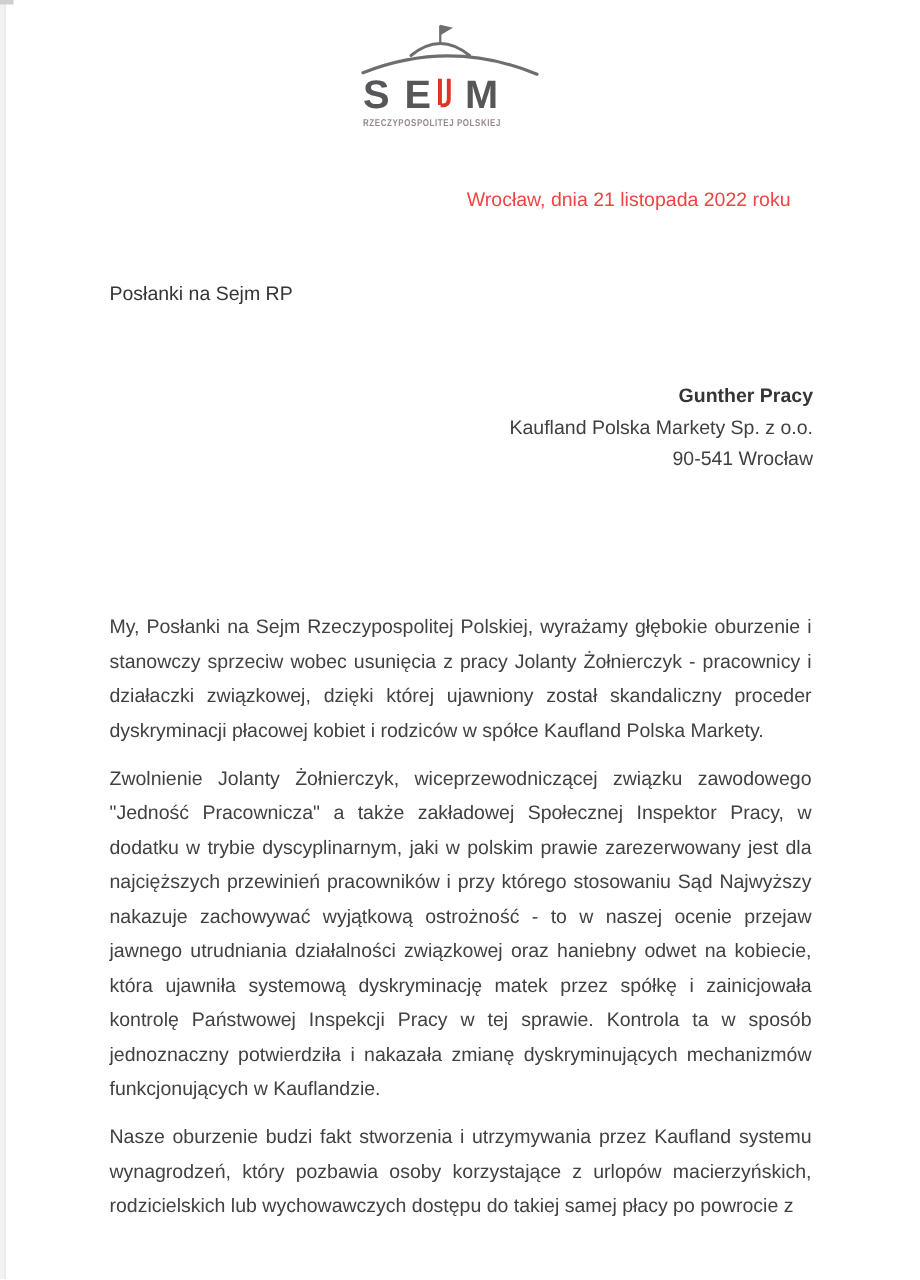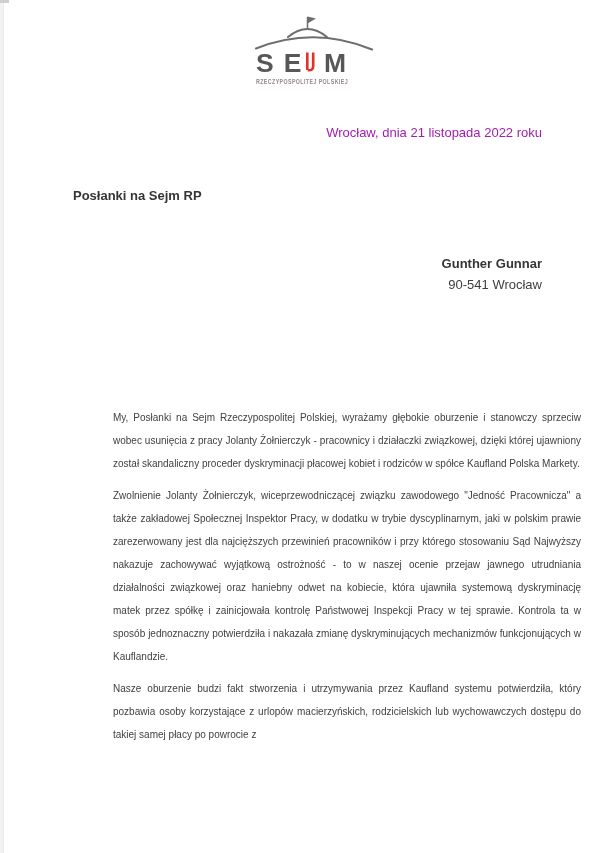--- a/index.html
+++ b/index.html
@@ -26,21 +26,21 @@
   .edge-notch {
     position: absolute;
     left: 0; top: 0;
     width: 9px; height: 3px;
     background: #cfcfcf;
   }
 
   
   .logo {
     position: absolute;
-    left: 250px;
+    left: 236px;
     top: 13px;
     width: 124px;
     height: 78px;
     text-align: center;
   }
   .logo svg { display: block; }
   .logo text {
     font-family: "Liberation Sans", sans-serif;
   }
   .wordmark {
@@ -53,58 +53,57 @@
     font-size: 6.6px;
     font-weight: bold;
     letter-spacing: 0.5px;
     fill: #97898b;
   }
 
   
   .dateline {
     position: absolute;
     top: 125px;
-    right: 71px;
+    right: 86px;
     font-size: 13px;
-    color: #a21caf;
+    color: #ef4444;
     white-space: nowrap;
   }
 
   .sender {
     position: absolute;
     top: 188px;
     left: 73px;
     font-size: 13px;
-    font-weight: bold;
+    font-weight: normal;
     color: #353535;
     white-space: nowrap;
   }
 
   .recipient {
     position: absolute;
     top: 254px;
     right: 71px;
     text-align: right;
     font-size: 13px;
     line-height: 20.8px;
     color: #3f3f3f;
   }
   .recipient .r-name { font-weight: bold; color: #353535; }
 
   .body-text {
     position: absolute;
     top: 406px;
     left: 73px;
     width: 468px;
-    font-size: 10px;
+    font-size: 13px;
     line-height: 23px;
     text-align: justify;
     color: #414141;
     hyphens: none;
-    margin-left: 40px;
   }
   .body-text p { margin: 0 0 9px 0; }
   .body-text p:last-child { margin-bottom: 0; }
 </style>
 </head>
 <body>
 
 <div class="page">
 
   <div class="edge-strip">
@@ -130,23 +129,24 @@
 
       <text class="logo-subtitle-text" x="6" y="71" textLength="92" lengthAdjust="spacingAndGlyphs">RZECZYPOSPOLITEJ POLSKIEJ</text>
     </svg>
   </div>
 
   <div class="dateline">Wrocław, dnia 21 listopada 2022 roku</div>
 
   <div class="sender">Posłanki na Sejm RP</div>
 
   <div class="recipient">
-    <div class="r-name">Gunther Gunnar</div>
+    <div class="r-name">Gunther Pracy</div>
+    <div>Kaufland Polska Markety Sp. z o.o.</div>
     <div>90-541 Wrocław</div>
   </div>
 
   <div class="body-text">
     <p>My, Posłanki na Sejm Rzeczypospolitej Polskiej, wyrażamy głębokie oburzenie i stanowczy sprzeciw wobec usunięcia z pracy Jolanty Żołnierczyk - pracownicy i działaczki związkowej, dzięki której ujawniony został skandaliczny proceder dyskryminacji płacowej kobiet i rodziców w spółce Kaufland Polska Markety.</p>
     <p>Zwolnienie Jolanty Żołnierczyk, wiceprzewodniczącej związku zawodowego "Jedność Pracownicza" a także zakładowej Społecznej Inspektor Pracy, w dodatku w trybie dyscyplinarnym, jaki w polskim prawie zarezerwowany jest dla najcięższych przewinień pracowników i przy którego stosowaniu Sąd Najwyższy nakazuje zachowywać wyjątkową ostrożność - to w naszej ocenie przejaw jawnego utrudniania działalności związkowej oraz haniebny odwet na kobiecie, która ujawniła systemową dyskryminację matek przez spółkę i zainicjowała kontrolę Państwowej Inspekcji Pracy w tej sprawie. Kontrola ta w sposób jednoznaczny potwierdziła i nakazała zmianę dyskryminujących mechanizmów funkcjonujących w Kauflandzie.</p>
-    <p>Nasze oburzenie budzi fakt stworzenia i utrzymywania przez Kaufland systemu potwierdziła, który pozbawia osoby korzystające z urlopów macierzyńskich, rodzicielskich lub wychowawczych dostępu do takiej samej płacy po powrocie z</p>
+    <p>Nasze oburzenie budzi fakt stworzenia i utrzymywania przez Kaufland systemu wynagrodzeń, który pozbawia osoby korzystające z urlopów macierzyńskich, rodzicielskich lub wychowawczych dostępu do takiej samej płacy po powrocie z</p>
   </div>
 
 </div>
 
 </body></html>

